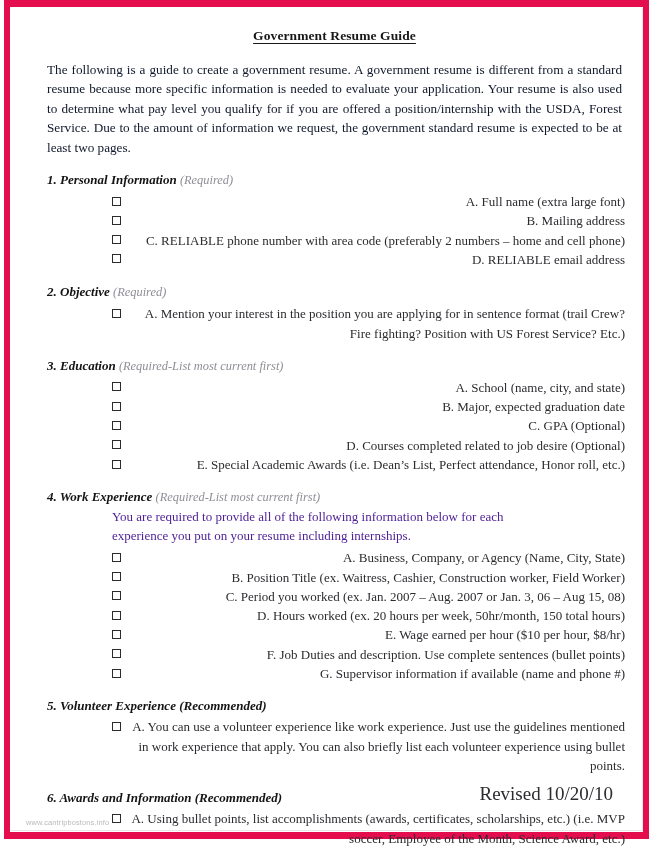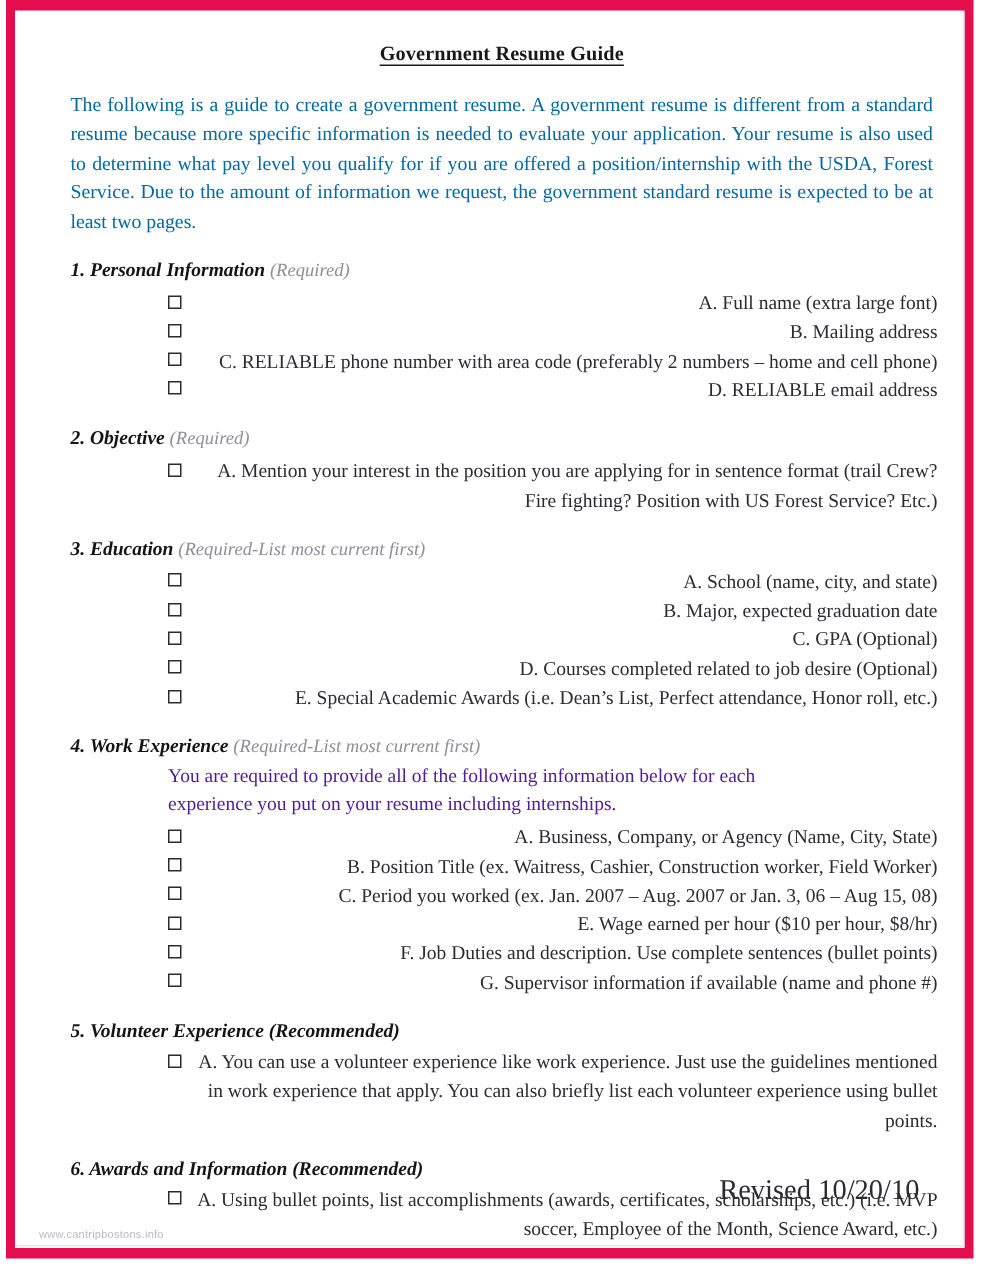--- a/index.html
+++ b/index.html
@@ -63,21 +63,21 @@
     text-underline-offset: 2.5px;
     margin: 6px 0 0 0;
     color: #18181a;
   }
 
   #intro {
     margin: 16px 3px 0 3px;
     font-size: 13.2px;
     line-height: 19.4px;
     text-align: justify;
-    color: #0369a1;
+    color: #0f172a;
   }
 
   .section {
     margin-top: 14px;
   }
   .section-head {
     font-size: 13px;
     font-weight: bold;
     font-style: italic;
     color: #141416;
@@ -232,20 +232,24 @@
           <li class="item">
             <span class="checkbox"></span>
             <span class="item-text">B. Position Title (ex. Waitress, Cashier, Construction worker, Field Worker)</span>
           </li>
           <li class="item">
             <span class="checkbox"></span>
             <span class="item-text">C. Period you worked (ex. Jan. 2007 – Aug. 2007 or Jan. 3, 06 – Aug 15, 08)</span>
           </li>
           <li class="item">
             <span class="checkbox"></span>
+            <span class="item-text">D. Hours worked (ex. 20 hours per week, 50hr/month, 150 total hours)</span>
+          </li>
+          <li class="item">
+            <span class="checkbox"></span>
             <span class="item-text">E. Wage earned per hour ($10 per hour, $8/hr)</span>
           </li>
           <li class="item">
             <span class="checkbox"></span>
             <span class="item-text">F. Job Duties and description. Use complete sentences (bullet points)</span>
           </li>
           <li class="item">
             <span class="checkbox"></span>
             <span class="item-text">G. Supervisor information if available (name and phone #)</span>
           </li>

